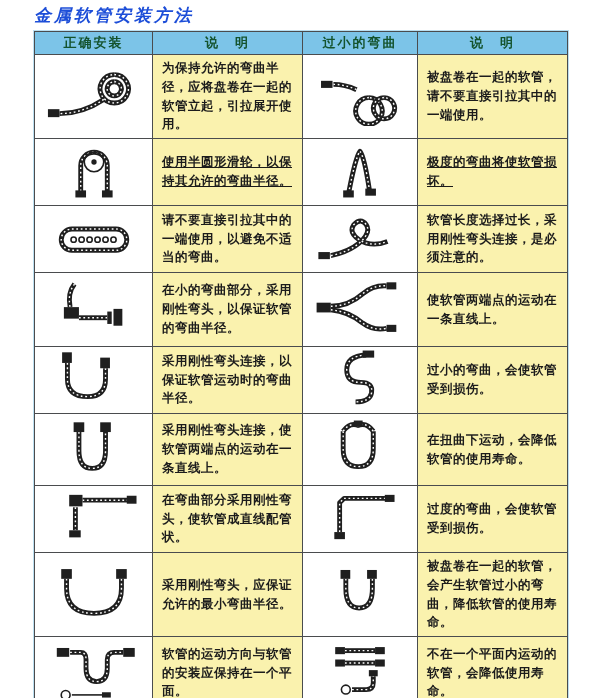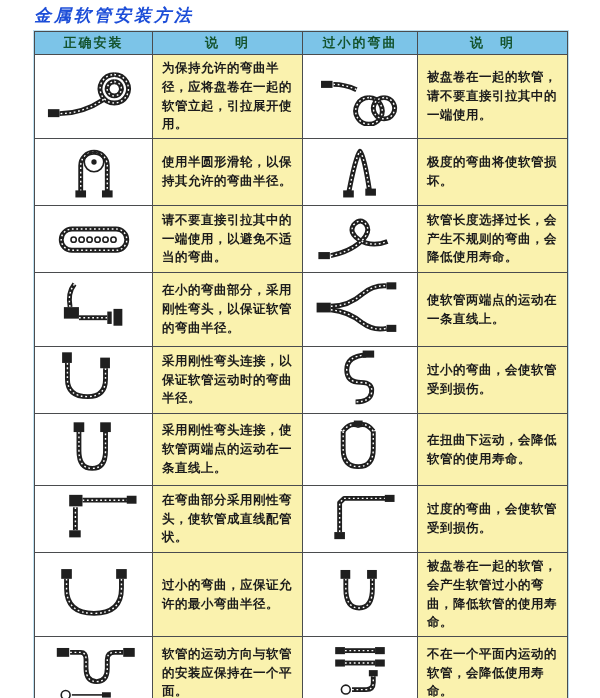--- a/index.html
+++ b/index.html
@@ -86,21 +86,21 @@
                 <path class="ht" d="M65,38 a15,15 0 1,0 0.2,0"></path>
                 <path class="hp" d="M82,38 a12,12 0 1,0 0.2,0"></path>
                 <path class="ht" d="M82,38 a12,12 0 1,0 0.2,0"></path>
                 <path class="hp" d="M51,29 Q38,23 25,23"></path>
                 <path class="ht" d="M51,29 Q38,23 25,23"></path>
                 <rect class="ft" x="11" y="19" width="13" height="8"></rect>
               </svg></span>
     </td>
     <td class="desc-cell">被盘卷在一起的软管，请不要直接引拉其中的一端使用。</td>
   </tr>
-        <tr style="height: 60px;">
+        <tr style="height: 60px; text-decoration: underline;">
     <td class="fig-cell">
       <span class="figure"><svg viewBox="0 0 110 70" width="100" height="62" aria-hidden="true">
                 <path class="hp" d="M40,64 L40,30 A15,15 0 0,1 70,30 L70,64"></path>
                 <path class="ht" d="M40,64 L40,30 A15,15 0 0,1 70,30 L70,64"></path>
                 <circle class="tl" cx="55" cy="26" r="11"></circle>
                 <circle class="fc" cx="55" cy="26" r="3"></circle>
                 <rect class="ft" x="34" y="58" width="12" height="8"></rect>
                 <rect class="ft" x="64" y="58" width="12" height="8"></rect>
               </svg></span>
     </td>
@@ -129,21 +129,21 @@
               </svg></span>
     </td>
     <td class="desc-cell">请不要直接引拉其中的一端使用，以避免不适当的弯曲。</td>
     <td class="fig-cell">
       <span class="figure"><svg viewBox="0 0 110 70" width="100" height="62" aria-hidden="true">
                 <path class="hp" d="M22,56 Q42,52 54,42 Q68,30 62,21 Q56,13 48,21 Q42,30 54,38 Q68,47 86,40"></path>
                 <path class="ht" d="M22,56 Q42,52 54,42 Q68,30 62,21 Q56,13 48,21 Q42,30 54,38 Q68,47 86,40"></path>
                 <rect class="ft" x="8" y="52" width="13" height="8"></rect>
               </svg></span>
     </td>
-    <td class="desc-cell">软管长度选择过长，会产生不规则的弯曲，会降低使用寿命。</td>
+    <td class="desc-cell">软管长度选择过长，采用刚性弯头连接，是必须注意的。</td>
   </tr>
         <tr style="height: 74px; margin-top: 32px;">
     <td class="fig-cell">
       <span class="figure"><svg viewBox="0 0 110 70" width="100" height="62" aria-hidden="true">
                 <path class="hp" d="M33,8 Q25,18 28,34"></path>
                 <path class="ht" d="M33,8 Q25,18 28,34"></path>
                 <path class="hp" d="M38,46 H70"></path>
                 <path class="ht" d="M38,46 H70"></path>
                 <rect class="ft" x="21" y="34" width="17" height="13"></rect>
                 <rect class="ft" x="70" y="39" width="5" height="14"></rect>
@@ -231,21 +231,21 @@
   </tr>
         <tr style="height: 70px;">
     <td class="fig-cell">
       <span class="figure"><svg viewBox="0 0 110 70" width="100" height="62" aria-hidden="true">
                 <path class="hp" d="M24,19 V30 Q24,58 55,58 Q86,58 86,30 V19"></path>
                 <path class="ht" d="M24,19 V30 Q24,58 55,58 Q86,58 86,30 V19"></path>
                 <rect class="ft" x="18" y="8" width="12" height="11"></rect>
                 <rect class="ft" x="80" y="8" width="12" height="11"></rect>
               </svg></span>
     </td>
-    <td class="desc-cell">过小的弯曲，应保证允许的最小弯曲半径。</td>
+    <td class="desc-cell">采用刚性弯头，应保证允许的最小弯曲半径。</td>
     <td class="fig-cell">
       <span class="figure"><svg viewBox="0 0 110 70" width="100" height="62" aria-hidden="true">
                 <path class="hp" d="M39,19 V30 Q39,52 54,52 Q69,52 69,30 V19"></path>
                 <path class="ht" d="M39,19 V30 Q39,52 54,52 Q69,52 69,30 V19"></path>
                 <rect class="ft" x="33" y="9" width="11" height="10"></rect>
                 <rect class="ft" x="63" y="9" width="11" height="10"></rect>
               </svg></span>
     </td>
     <td class="desc-cell">被盘卷在一起的软管，会产生软管过小的弯曲，降低软管的使用寿命。</td>
   </tr>

